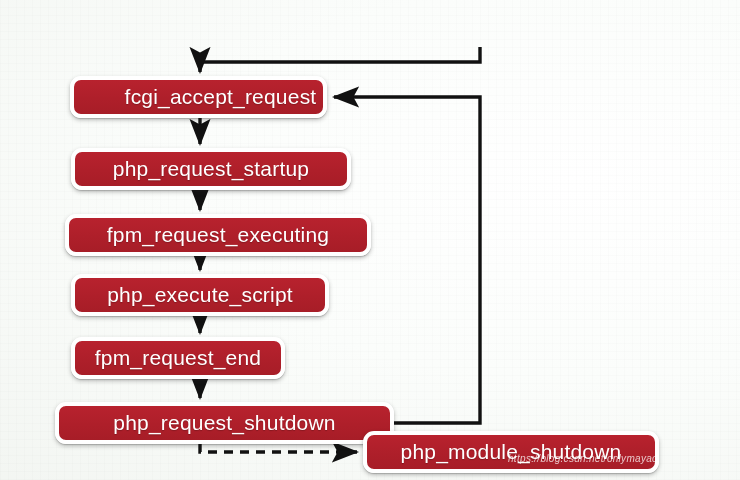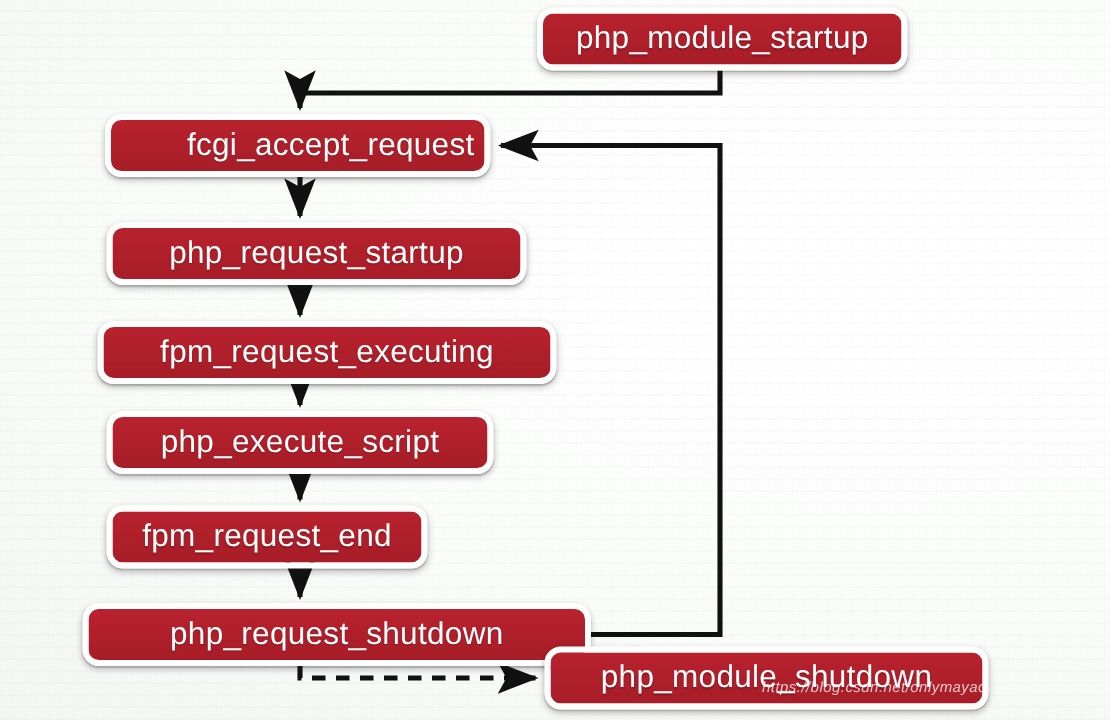--- a/index.html
+++ b/index.html
@@ -94,23 +94,20 @@
 
     <path d="M 200,316 L 200,333" fill="none" stroke="#111111" stroke-width="3.4" marker-end="url(#arrowhead)"></path>
 
     <path d="M 200,379 L 200,398" fill="none" stroke="#111111" stroke-width="3.4" marker-end="url(#arrowhead)"></path>
 
     <path d="M 342,423 L 480,423 L 480,97 L 334,97" fill="none" stroke="#111111" stroke-width="3.4" stroke-linecap="butt" stroke-linejoin="miter" marker-end="url(#arrowhead)"></path>
 
     <path d="M 200,444 L 200,452 L 357,452" fill="none" stroke="#111111" stroke-width="3.4" stroke-dasharray="9 7" stroke-linecap="butt" stroke-linejoin="miter" marker-end="url(#arrowhead)"></path>
   </svg>
 
-  <div class="node" style="left:358px; top:5px; width:247px; height:42px;">
-    <span>php_module_startup</span>
-  </div>
 
   <div class="node" style="left:70px; top:76px; width:257px; height:42px;padding-left:44px;">
     <span>fcgi_accept_request</span>
   </div>
 
   <div class="node" style="left:71px; top:148px; width:280px; height:42px;">
     <span>php_request_startup</span>
   </div>
 
   <div class="node" style="left:65px; top:214px; width:306px; height:42px;">

